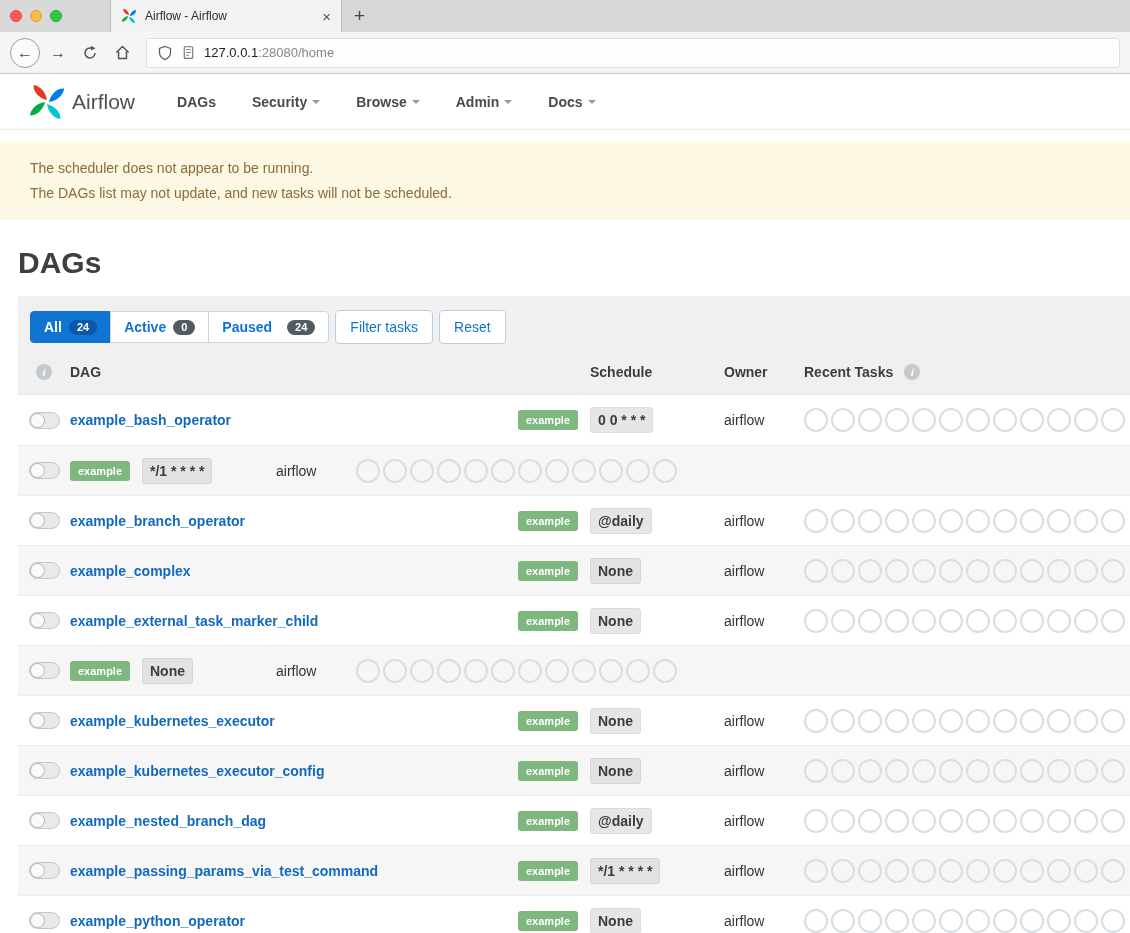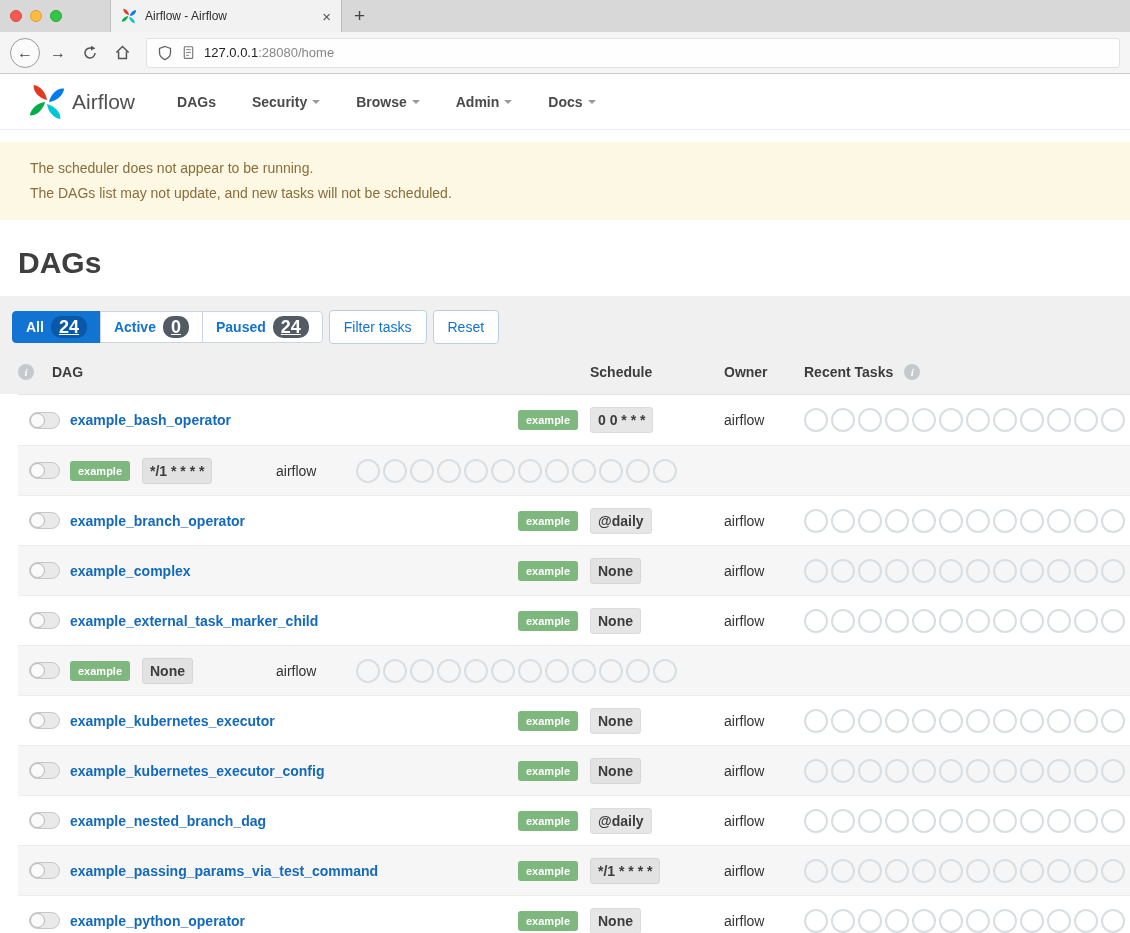--- a/index.html
+++ b/index.html
@@ -41,31 +41,31 @@
   .caret { display:inline-block; margin-left:5px; width:0; height:0; border-left:4px solid transparent;
     border-right:4px solid transparent; border-top:4px solid #9a9a9a; }
 
   
   .alert { margin-top:12px; background:#fcf8e3; padding:14px 30px; }
   .alert p { font-size:14px; color:#8a6d3b; line-height:25px; }
 
   
   .page-title { font-size:30px; font-weight:700; color:#3f3f3f; margin:26px 0 16px 18px; }
 
-  .panel { background:#f0f0f0; padding-top:14px; }
+  .panel { margin-left:18px; background:#f0f0f0; padding-top:14px; }
   .filter-row { display:flex; align-items:center; padding:0 36px 0 12px; }
   .tab-group { display:inline-flex; }
   .filter-tab { height:32px; display:inline-flex; align-items:center; padding:0 13px;
     background:#fff; border:1px solid #c9d6e2; font-size:14px; font-weight:700; color:#1173d2;
     cursor:pointer; margin-left:-1px; font-family:inherit; }
   .filter-tab:first-child { border-radius:4px 0 0 4px; margin-left:0; }
-  .filter-tab:last-child { border-radius:0 4px 4px 0; }
+  .filter-tab:last-child { border-radius:0 4px 4px 0;gap:8px; }
   .filter-tab.active { background:#1173d2; border-color:#1173d2; color:#fff; }
-  .count-badge { margin-left:7px; background:#525b63; color:#fff; font-size:18px; font-weight:700;
-    border-radius:10px; padding:2px 8px; line-height:1;text-decoration:underline; }
+  .count-badge { margin-left:7px; background:#525b63; color:#fff; font-size:11px; font-weight:700;
+    border-radius:10px; padding:2px 8px; line-height:1; }
   .filter-tab.active .count-badge { background:#0a58a8; }
   .search-input { margin-left:auto; width:325px; height:34px; border:1px solid #ccc; border-radius:4px;
     padding:0 12px; font-size:14px; color:#333; background:#fff; font-family:inherit; }
   .search-input::placeholder { color:#9a9a9a; }
   .btn-outline { height:34px; margin-left:6px; padding:0 14px; background:#fff; color:#1173d2;
     border:1px solid #b9cfe4; border-radius:4px; font-size:14px; cursor:pointer; font-family:inherit; }
 
   
   .col-toggle { width:52px; display:flex; justify-content:center; }
   .col-dag { flex:1; min-width:0; }

